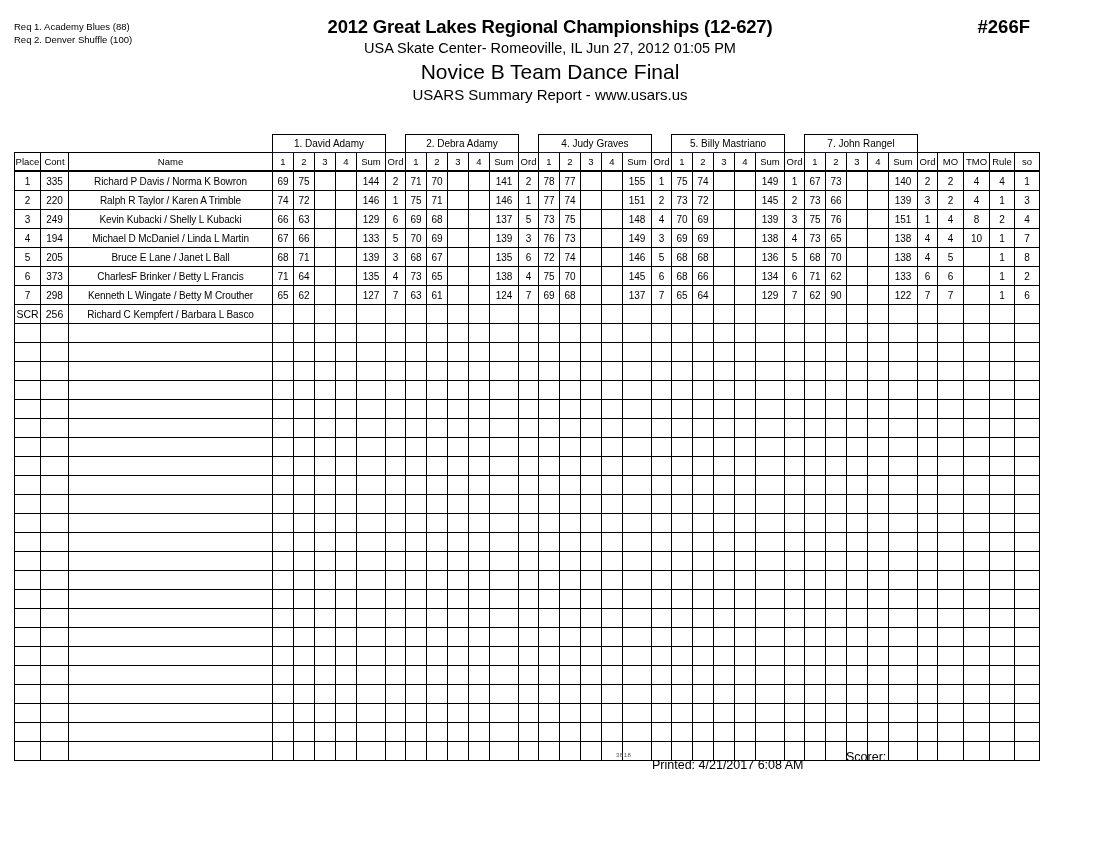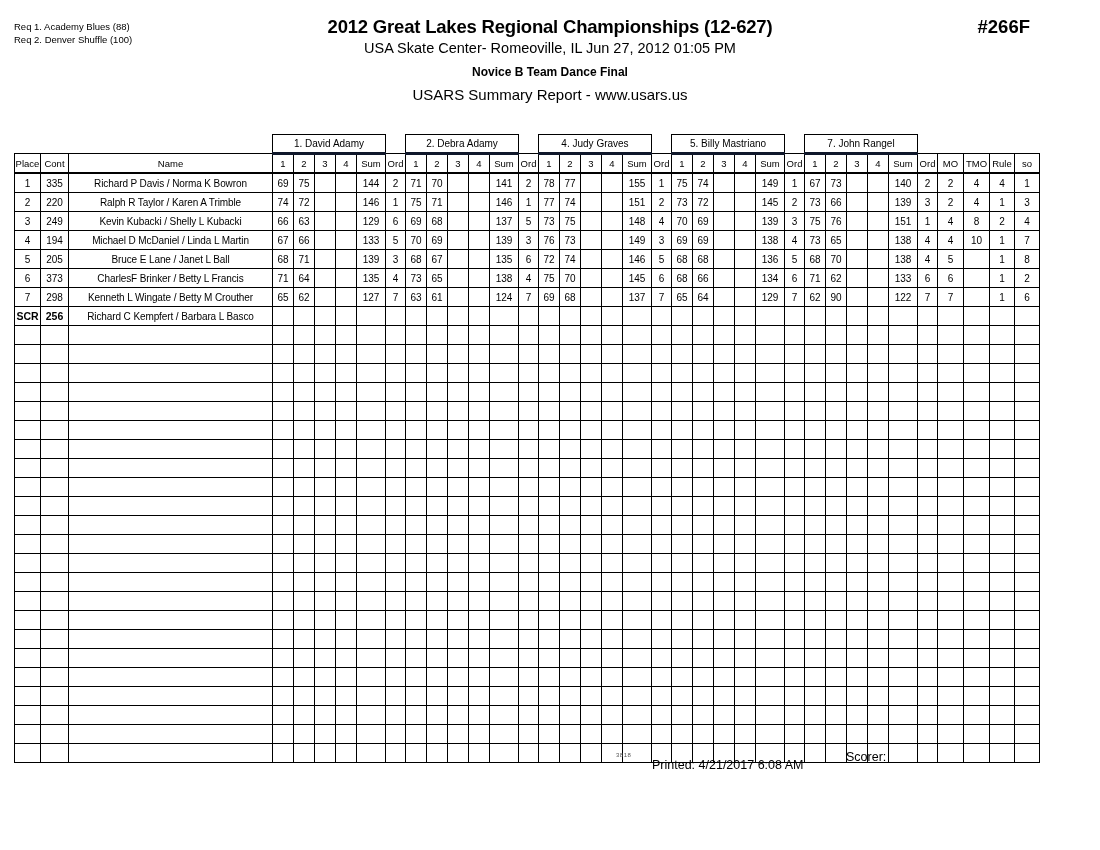--- a/index.html
+++ b/index.html
@@ -53,22 +53,22 @@
     font-size: 18.5px;
     font-weight: bold;
     line-height: 22px;
   }
   #venue-line {
     font-size: 14.5px;
     line-height: 19px;
     margin-top: 1px;
   }
   #segment-title {
-    font-size: 12px;
-    font-weight: bold;
+    font-size: 21px;
+    font-weight: normal;
     line-height: 24px;
     margin-top: 2px;
   }
   #report-line {
     font-size: 15px;
     line-height: 20px;
     margin-top: 1px;
   }
 
   
@@ -91,21 +91,21 @@
     vertical-align: middle;
     font-weight: normal;
     font-size: 10px;
     overflow: hidden;
     white-space: nowrap;
   }
   
   tr.judge-banner td {
     height: 17px;
     border-top: 1px solid #000;
-    border-bottom: 3px solid #0f172a;
+    border-bottom: 1px solid #0f172a;
   }
   td.banner-blank {
     border: none !important;
     background: #fff;
   }
   td.judge-name {
     text-align: left;
     padding-left: 5px;
     font-size: 10.5px;
   }
@@ -139,21 +139,21 @@
     font-size: 12.5px;
   }
   td.name {
     text-align: left;
     padding-left: 5px;
     font-weight: bold;
     font-size: 11px;
     letter-spacing: -0.1px;
   }
   tr.scr td.place, tr.scr td.cont {
-    font-weight: bold;
+    font-weight: normal;
     font-size: 10.5px;
     margin-left: 28px;
   }
   tr.scr td.name {
     font-weight: normal;
     font-size: 10px;
   }
   td.score, td.sum { font-size: 11px; }
   td.tail { font-size: 11px; }
 

